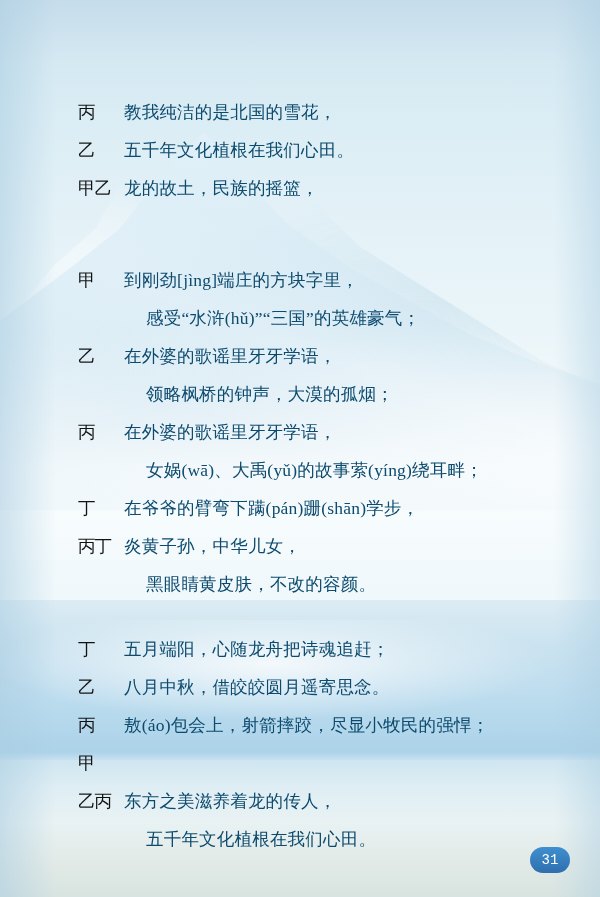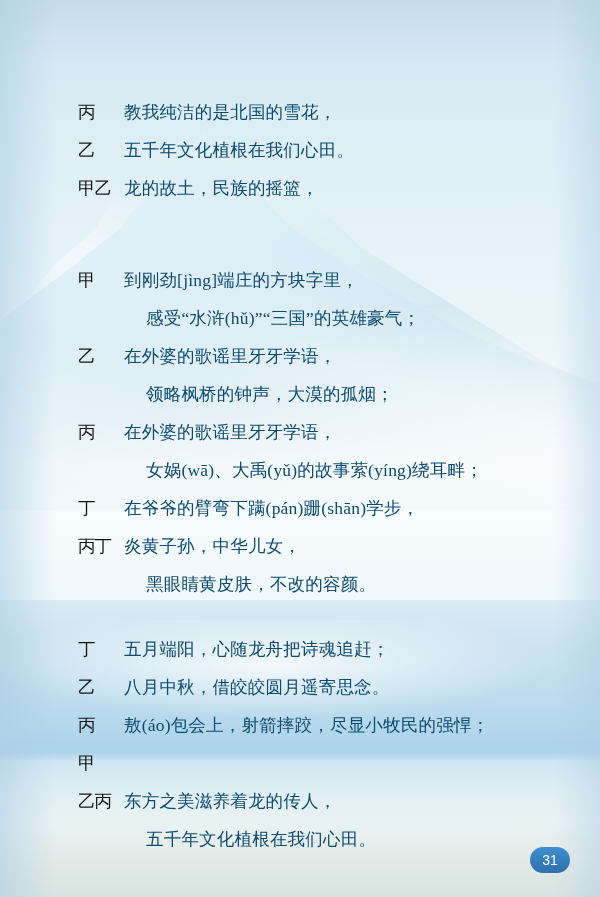--- a/index.html
+++ b/index.html
@@ -148,21 +148,21 @@
 
   .page-number {
     position: absolute;
     right: 30px;
     bottom: 24px;
     width: 40px;
     height: 26px;
     border-radius: 13px 13px 13px 13px;
     background: linear-gradient(180deg, #3f8fd0 0%, #2f6fae 100%);
     color: #ffffff;
-    font-family: Liberation Sans, sans-serif;
+    font-family: Liberation Mono, monospace;
     font-size: 14px;
     display: flex;
     align-items: center;
     justify-content: center;
   }
 </style>
 </head>
 <body>
 
 <div class="page">

